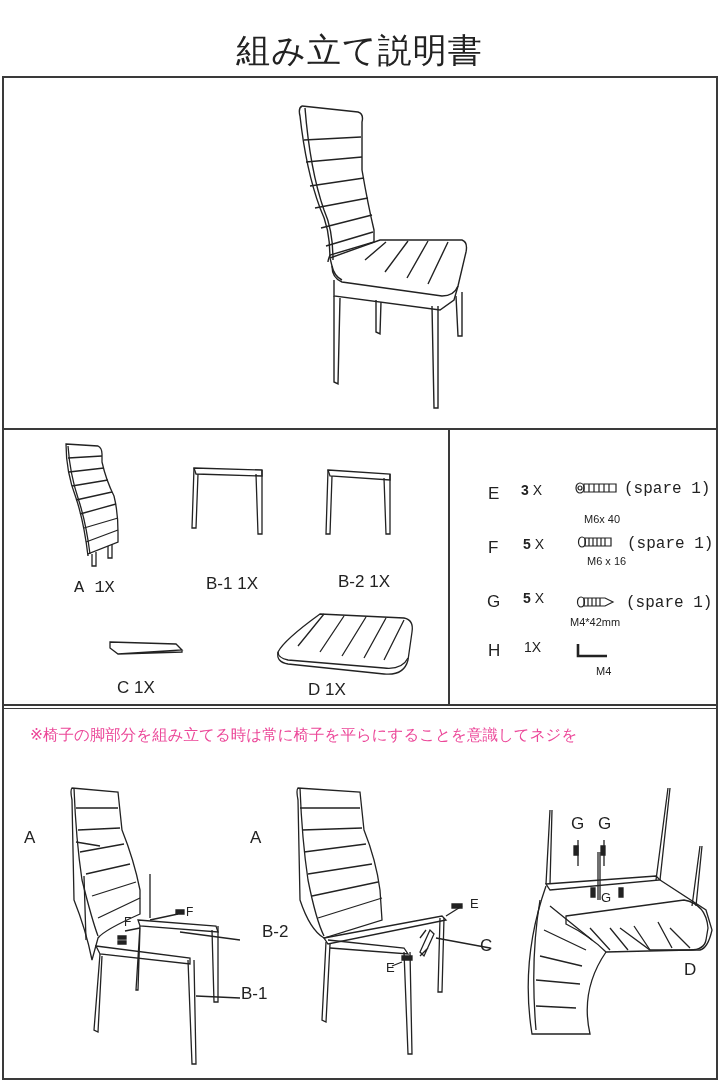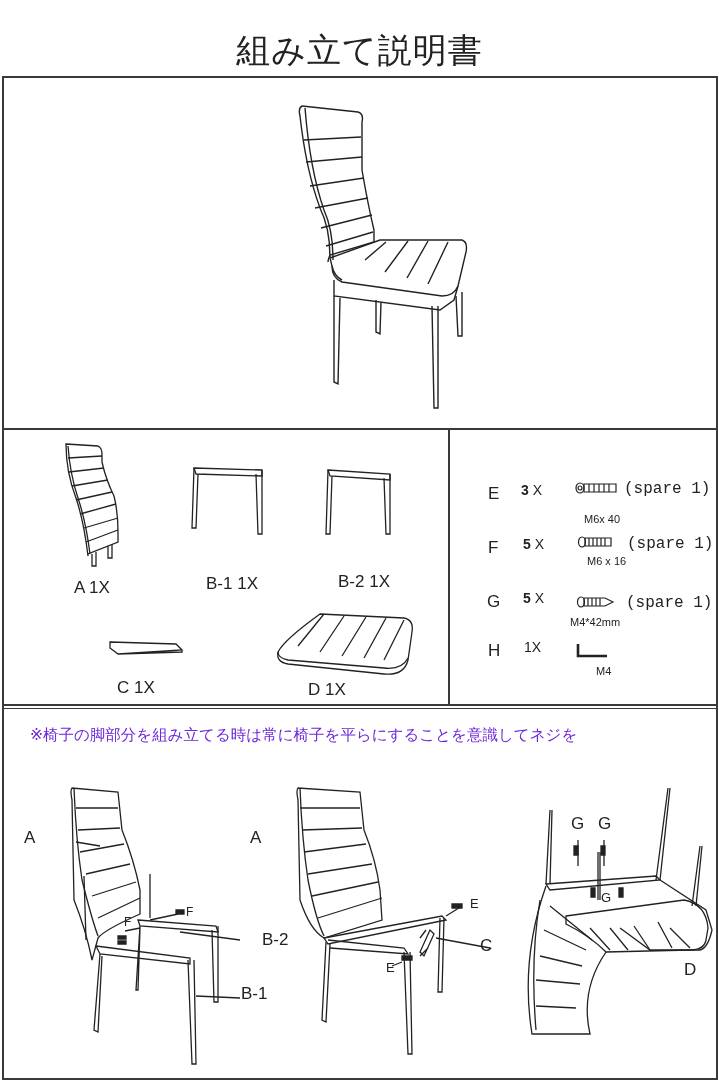--- a/index.html
+++ b/index.html
@@ -9,21 +9,21 @@
            text-align:center; font-size:34px; line-height:44px; letter-spacing:1px; color:#222;margin-top:28px; }
   .frame { position:absolute; box-sizing:border-box; border:2px solid #3a3a3a; }
   .hline { position:absolute; background:#3a3a3a; }
   .vline { position:absolute; background:#3a3a3a; }
   .lbl { position:absolute; font-family:"Liberation Sans", sans-serif; font-size:17px; color:#222; white-space:nowrap; }
   .hw-letter { position:absolute; font-family:"Liberation Sans", sans-serif; font-size:17px; color:#222; }
   .hw-qty { position:absolute; font-family:"Liberation Sans", sans-serif; font-size:14px; color:#222; }
   .hw-qty b { font-weight:bold; }
   .hw-spare { position:absolute; font-family:Liberation Mono, monospace; font-size:16px; color:#222; white-space:nowrap; }
   .hw-size { position:absolute; font-family:"Liberation Sans", sans-serif; font-size:11px; color:#222; white-space:nowrap; }
-  .note { position:absolute; left:30px; top:722px; width:670px; font-size:15.5px; line-height:26px; color:#6d28d9; }
+  .note { position:absolute; left:30px; top:722px; width:670px; font-size:15.5px; line-height:26px; color:#ec4899; }
   .note .l2 { padding-left:18px; display:block; }
   svg { position:absolute; overflow:visible; }
   svg * { vector-effect:non-scaling-stroke; }
 </style>
 </head>
 <body>
 
 <div class="title">組み立て説明書</div>
 
 <div class="frame" style="left:2px; top:76px; width:716px; height:1004px;"></div>
@@ -62,21 +62,21 @@
   <path d="M4 2 L2 66 L6 66 L8 8 M60 10 L62 66 L66 66 L66 6"></path>
 </svg>
 <svg style="left:108px; top:640px;" width="76" height="20" viewBox="0 0 76 20" fill="none" stroke="#222" stroke-width="1.3">
   <path d="M2 2 L68 4 L74 10 L10 14 L2 8 Z M2 8 L10 14 M10 14 L74 12 L74 10"></path>
 </svg>
 <svg style="left:274px; top:612px;" width="142" height="66" viewBox="0 0 142 66" fill="none" stroke="#222" stroke-width="1.3">
   <path d="M46 2 L130 6 Q140 8 138 20 L134 48 Q130 64 110 62 L14 52 Q2 50 4 40 Q10 28 46 2 Z"></path>
   <path d="M4 40 Q4 46 14 48 L110 56 Q128 58 134 46"></path>
   <path d="M24 34 L50 2 M46 40 L70 4 M68 44 L92 5 M90 46 L112 6 M110 48 L130 8"></path>
 </svg>
-<div class="lbl" style="left:74px; top:578px;">A  1X</div>
+<div class="lbl" style="left:74px; top:578px;font-family:Liberation Mono, monospace;">A  1X</div>
 <div class="lbl" style="left:206px; top:574px;">B-1  1X</div>
 <div class="lbl" style="left:338px; top:572px;">B-2  1X</div>
 <div class="lbl" style="left:117px; top:678px;">C  1X</div>
 <div class="lbl" style="left:308px; top:680px;">D  1X</div>
 
 <div>
   <div class="hw-letter" style="left:488px; top:484px;">E</div>
   <div class="hw-qty" style="left:521px; top:482px;"><b>3</b> <span>X</span></div>
   <svg style="left:575px; top:482px;" width="42" height="12" viewBox="0 0 42 12" fill="none" stroke="#222" stroke-width="1.2">
     <ellipse cx="5" cy="6" rx="4" ry="5"></ellipse>
@@ -132,21 +132,21 @@
   <path d="M96 166 L190 178 L190 184 L100 174 Z"></path>
   <path d="M100 174 L94 250 L98 252 L102 176 M188 180 L192 284 L196 284 L194 180"></path>
   <path d="M150 140 L178 134 M125 151 L140 148 M180 152 L240 160 M196 216 L240 218 M76 62 L100 66"></path>
   <rect x="176" y="130" width="8" height="4" fill="#222"></rect>
   <rect x="118" y="156" width="8" height="3" fill="#222"></rect>
   <rect x="118" y="161" width="8" height="3" fill="#222"></rect>
 </svg>
 <div class="lbl" style="left:24px; top:828px;">A</div>
 <div class="lbl" style="left:186px; top:905px; font-size:12px;">F</div>
 <div class="lbl" style="left:124px; top:915px; font-size:12px;">F</div>
-<div class="lbl" style="left:262px; top:922px;margin-top:8px;">B-2</div>
+<div class="lbl" style="left:262px; top:922px;">B-2</div>
 <div class="lbl" style="left:241px; top:984px;">B-1</div>
 
 <svg style="left:290px; top:780px;" width="200" height="300" viewBox="0 0 200 300" fill="none" stroke="#222" stroke-width="1.3">
   <path d="M8 8 Q6 10 8 20 L10 120 Q20 150 34 158 L92 140 L90 110 Q86 80 74 50 L70 12 Z"></path>
   <path d="M10 8 Q12 60 18 100 Q26 140 34 156"></path>
   <path d="M10 28 L70 28 M12 50 L72 48 M14 72 L76 64 M18 94 L82 84 M22 116 L88 102 M28 138 L92 118"></path>
   <path d="M34 158 L152 136 L156 140 L38 164 Z"></path>
   <path d="M36 162 L32 240 L36 242 L40 164"></path>
   <path d="M38 160 L114 168 L118 174 L40 168"></path>
   <path d="M114 172 L118 274 L122 274 L120 172"></path>

